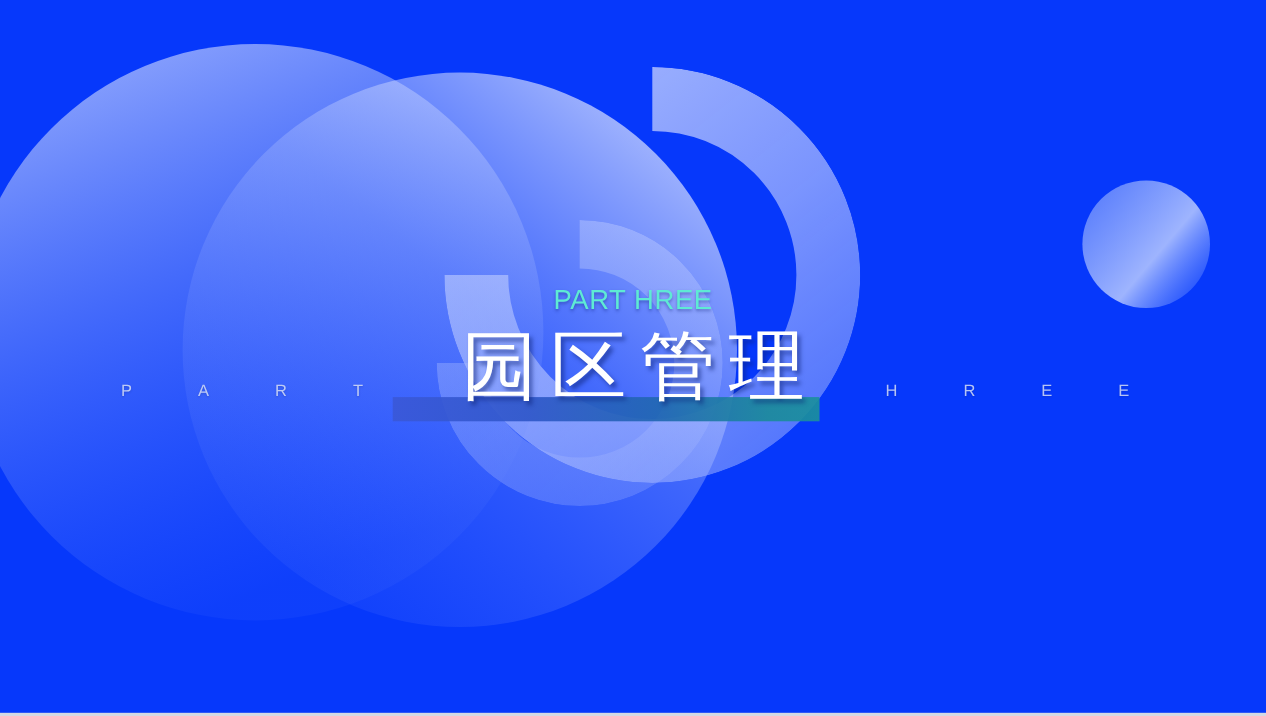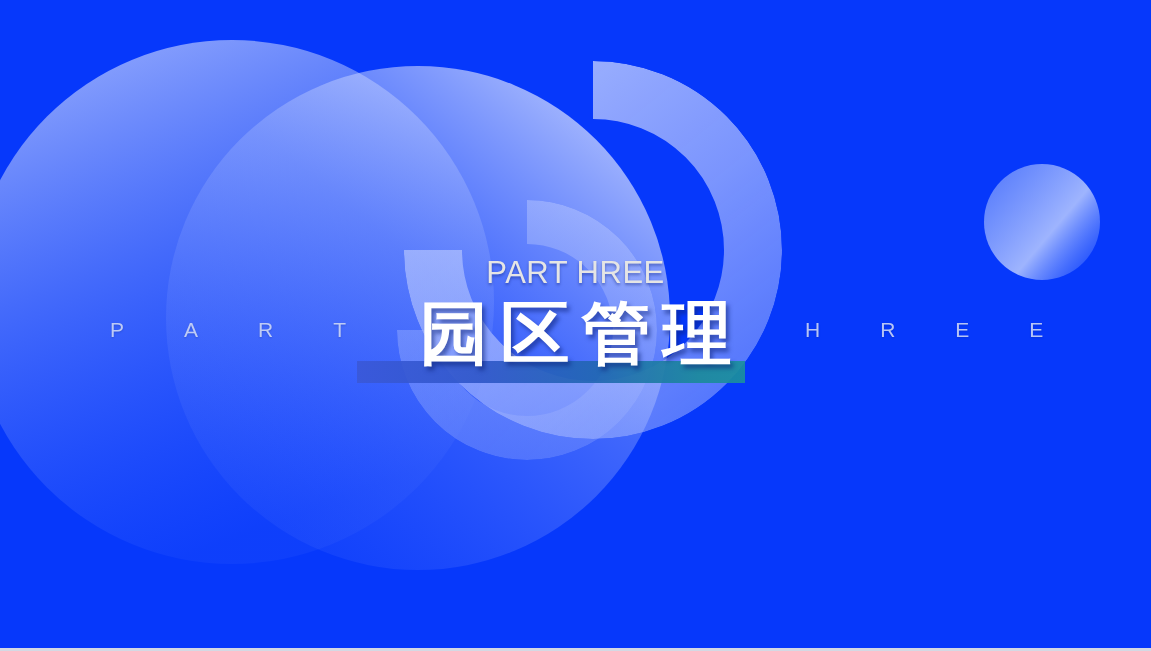--- a/index.html
+++ b/index.html
@@ -27,25 +27,25 @@
     left: 0;
     top: 0;
     width: 1151px;
     height: 651px;
     display: block;
   }
 
   
   .ghost-word {
     position: absolute;
-    top: 310px;
+    top: 336px;
     height: 40px;
     line-height: 40px;
     color: #d5ddf4;
-    font-size: 21px;
+    font-size: 15px;
     letter-spacing: 2px;
     white-space: nowrap;
     opacity: .85;
     text-shadow: 0 1px 2px rgba(10,30,120,.30);
     user-select: none;
   }
   .ghost-word span {
     display: inline-block;
     margin-right: 58px;
   }
@@ -67,33 +67,33 @@
   
   #text-block {
     position: absolute;
     left: 0;
     top: 258px;
     width: 1151px;
     text-align: center;
     pointer-events: none;
   }
   #eyebrow {
-    color: #e5e5e5;
-    font-size: 31px;
+    color: #5eead4;
+    font-size: 25px;
     letter-spacing: .5px;
     line-height: 30px;
     text-shadow: 0 2px 3px rgba(10,30,120,.45);
     white-space: nowrap;
   }
   #main-title {
     margin-top: 6px;
     color: #ffffff;
     font-size: 69px;
     line-height: 78px;
-    font-weight: 700;
+    font-weight: 400;
     letter-spacing: 12px;
     text-indent: 12px;
     white-space: nowrap;
     text-shadow: 3px 4px 4px rgba(12,34,120,.55);
     font-family: "DejaVu Sans", "Liberation Sans", sans-serif;
   }
 </style>
 </head>
 <body>
 

